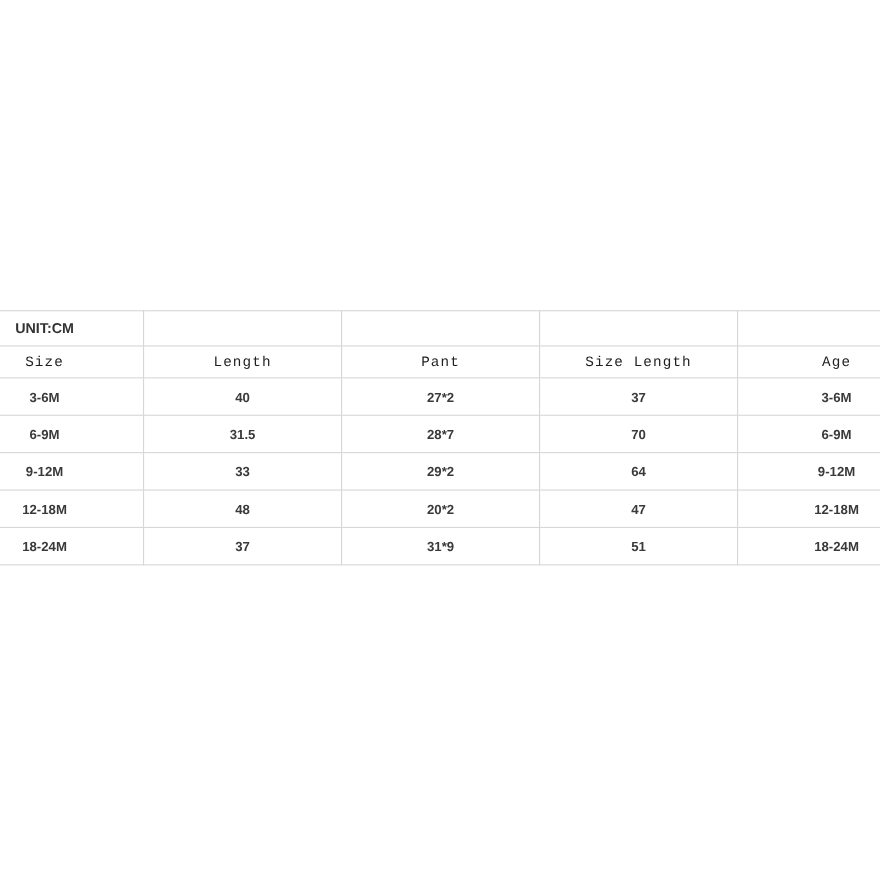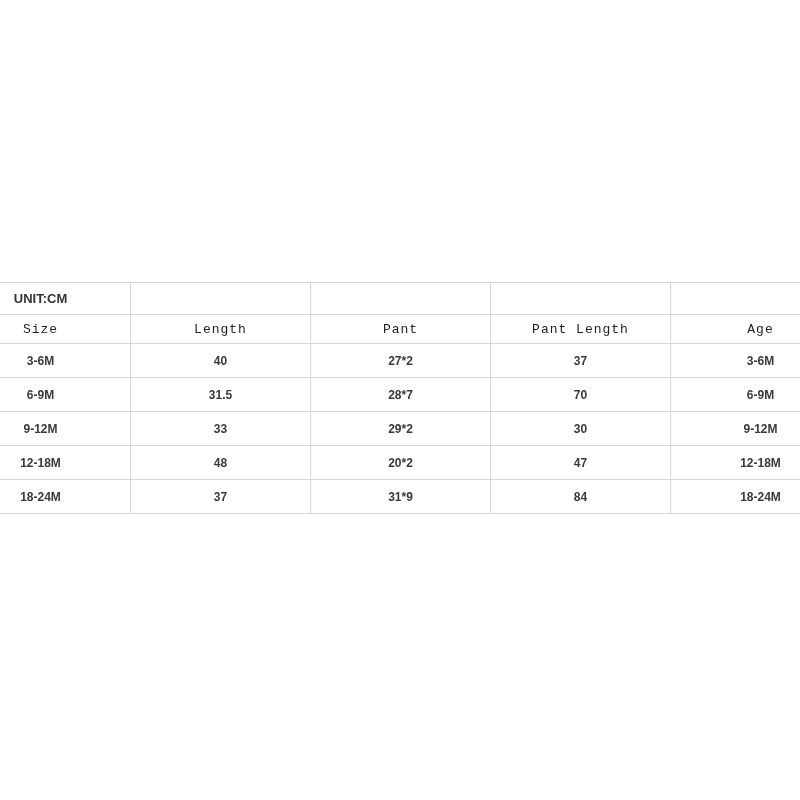--- a/index.html
+++ b/index.html
@@ -76,53 +76,53 @@
         <td class="unit-cell">UNIT:CM</td>
         <td></td>
         <td></td>
         <td></td>
         <td></td>
       </tr>
       <tr class="header-row">
         <td class="head-cell">Size</td>
         <td class="head-cell">Length</td>
         <td class="head-cell">Pant</td>
-        <td class="head-cell">Pant Length</td>
+        <td class="head-cell">Size Length</td>
         <td class="head-cell">Age</td>
       </tr>
       <tr class="data-row">
         <td class="data-cell">3-6M</td>
         <td class="data-cell">40</td>
         <td class="data-cell">27*2</td>
         <td class="data-cell">37</td>
         <td class="data-cell">3-6M</td>
       </tr>
       <tr class="data-row">
         <td class="data-cell">6-9M</td>
         <td class="data-cell">31.5</td>
         <td class="data-cell">28*7</td>
         <td class="data-cell">70</td>
         <td class="data-cell">6-9M</td>
       </tr>
       <tr class="data-row">
         <td class="data-cell">9-12M</td>
         <td class="data-cell">33</td>
         <td class="data-cell">29*2</td>
-        <td class="data-cell">30</td>
+        <td class="data-cell">64</td>
         <td class="data-cell">9-12M</td>
       </tr>
       <tr class="data-row">
         <td class="data-cell">12-18M</td>
         <td class="data-cell">48</td>
         <td class="data-cell">20*2</td>
         <td class="data-cell">47</td>
         <td class="data-cell">12-18M</td>
       </tr>
       <tr class="data-row">
         <td class="data-cell">18-24M</td>
         <td class="data-cell">37</td>
         <td class="data-cell">31*9</td>
-        <td class="data-cell">84</td>
+        <td class="data-cell">51</td>
         <td class="data-cell">18-24M</td>
       </tr>
     </tbody>
   </table>
 </div>
 
 </body></html>

